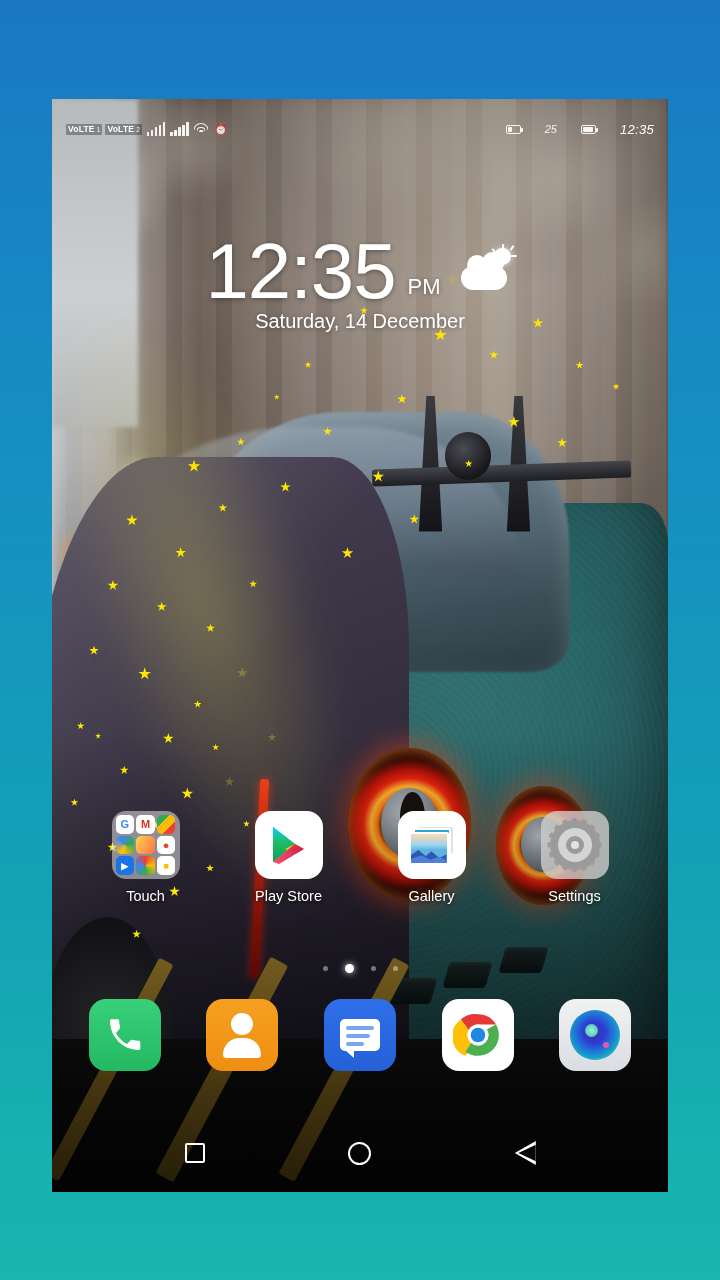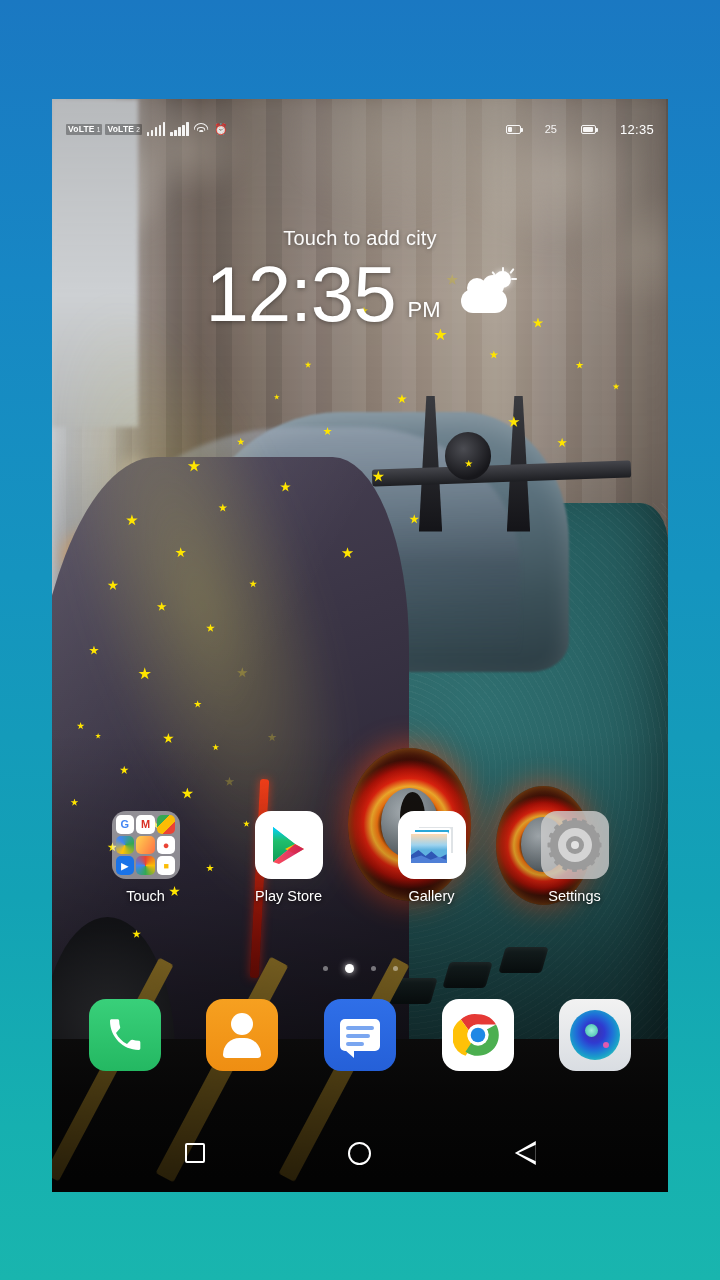--- a/index.html
+++ b/index.html
@@ -245,21 +245,21 @@
   .bars i:nth-child(4){height:11.5px}
   .bars i:nth-child(5){height:14px}
   .wifi{ width:15px; height:12px; position:relative; opacity:.9; }
   .wifi span{ position:absolute; left:50%; transform:translateX(-50%);
     border:1.4px solid #fff; border-bottom:none; border-radius:50% 50% 0 0/100% 100% 0 0; }
   .wifi span:nth-child(1){ width:15px; height:7px; top:0; }
   .wifi span:nth-child(2){ width:9px; height:4.5px; top:3.5px; }
   .wifi span:nth-child(3){ width:3.5px; height:2px; top:7px; background:#fff; border:none; border-radius:50% 50% 0 0; }
   .alarm{ font-size:11px; opacity:.85; }
 
-  .sb-right{ display:flex; align-items:center; gap:24px; font-size:12.5px; }
+  .sb-right{ display:flex; align-items:center; gap:24px; font-size:12.5px;font-style:italic; }
   .batt{ width:15px; height:9px; border:1.3px solid #fff; border-radius:2px; position:relative; opacity:.92; }
   .batt::after{ content:""; position:absolute; right:-3px; top:2px; width:1.6px; height:4px; background:#fff; border-radius:0 1px 1px 0; }
   .batt i{ position:absolute; left:1px; top:1px; bottom:1px; background:#fff; border-radius:1px; }
   .batt.low i{ width:30%; }
   .batt.full i{ width:76%; }
   .sb-pct{ font-size:11px; opacity:.9; }
   .sb-time{ font-size:13px; letter-spacing:.3px; }
 
   
   .clock-widget{
@@ -533,34 +533,34 @@
         </span>
       <span class="sb-pct">25</span>
       <span class="batt full">
           <i></i>
         </span>
       <span class="sb-time">12:35</span>
     </div>
   </div>
 
   <div class="clock-widget">
-    <div class="add-city">Touch to add city</div>
     <div class="time-row">
       <span class="time-main">12:35</span>
       <span class="time-ampm">PM</span>
       <span class="wx">
         <span class="sun"></span>
         <span class="ray" style="right:11px;top:-2px;width:2px;height:6px;"></span>
         <span class="ray" style="right:2px;top:-1px;width:2px;height:6px;transform:rotate(38deg);"></span>
         <span class="ray" style="right:20px;top:2px;width:2px;height:6px;transform:rotate(-38deg);"></span>
         <span class="ray" style="right:-2px;top:9px;width:6px;height:2px;"></span>
         <span class="ray" style="right:23px;top:9px;width:6px;height:2px;"></span>
         <span class="cloud"></span>
       </span>
     </div>
+    <div class="date-line">Saturday, 14 December</div>
   </div>
 
   <div class="apps">
 
     <div class="app">
       <div class="app-ico folder">
         <div class="mini" style="color:#4285f4;">G</div>
         <div class="mini" style="color:#d93025;">M</div>
         <div class="mini" style="background:linear-gradient(135deg,#34a853 35%,#fbbc05 35% 65%,#ea4335 65%);"></div>
         <div class="mini" style="background:conic-gradient(from 200deg,#ffc107,#4285f4,#34a853,#ffc107);"></div>

